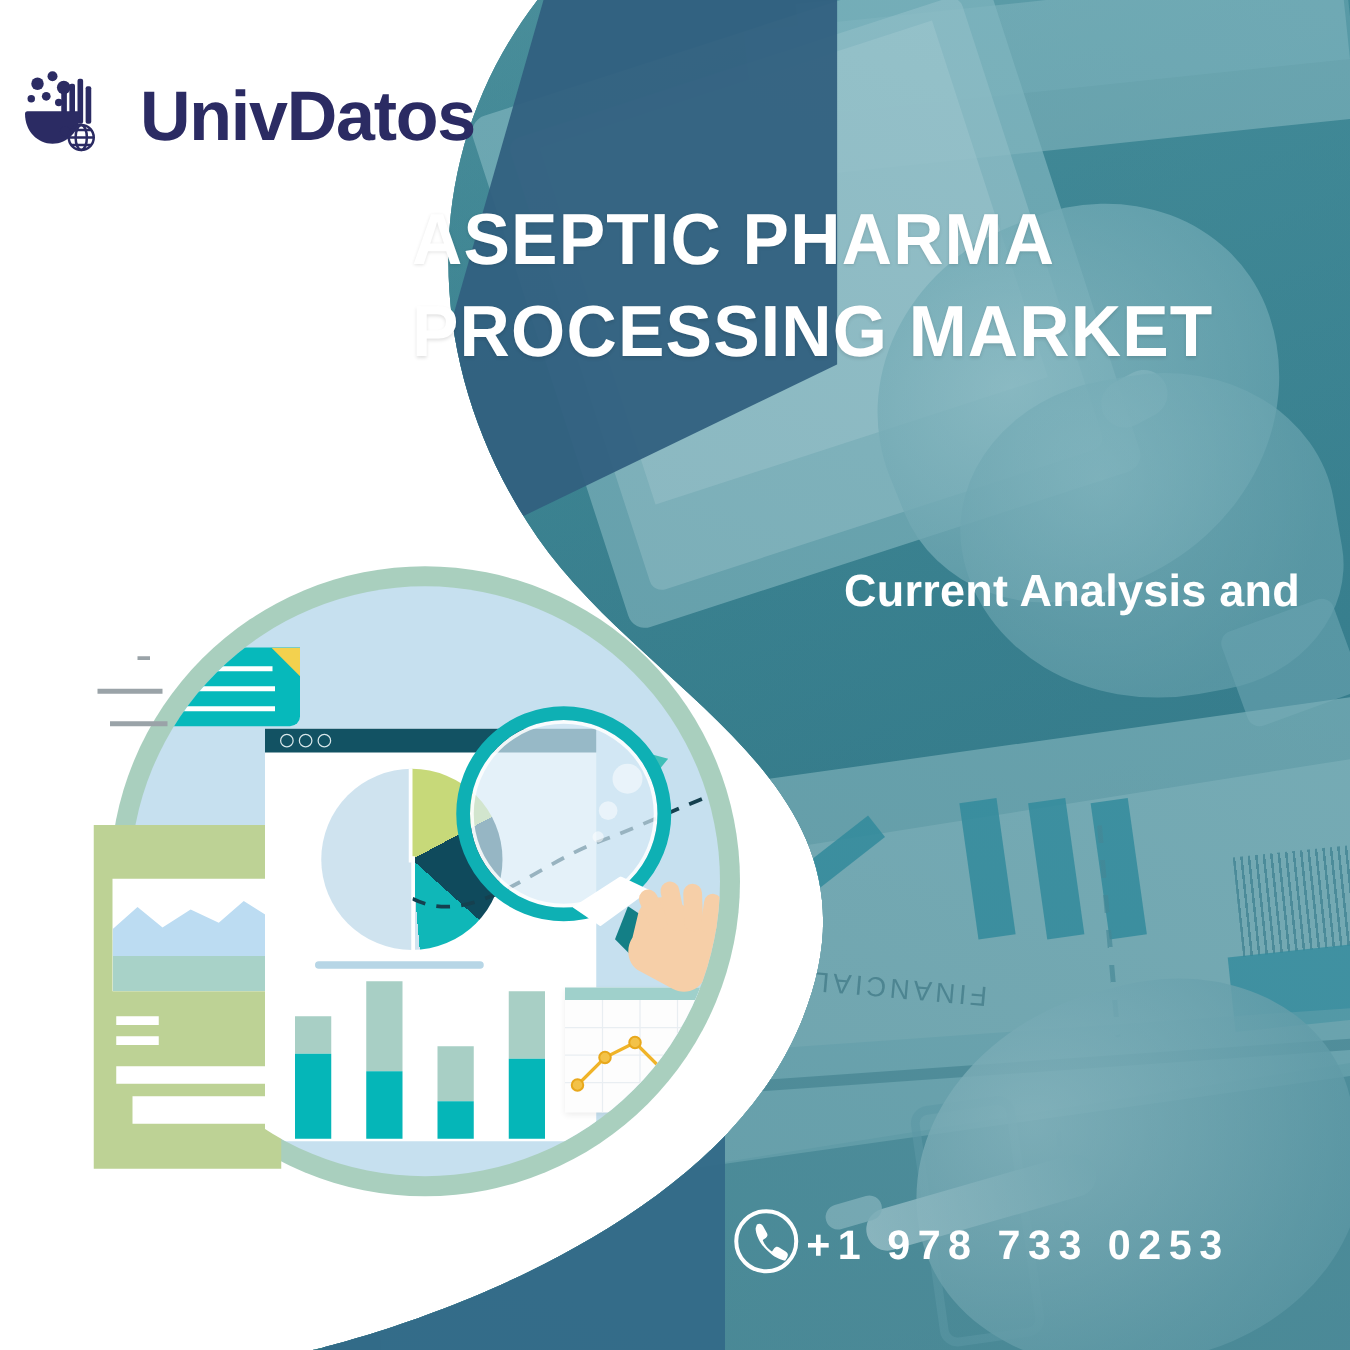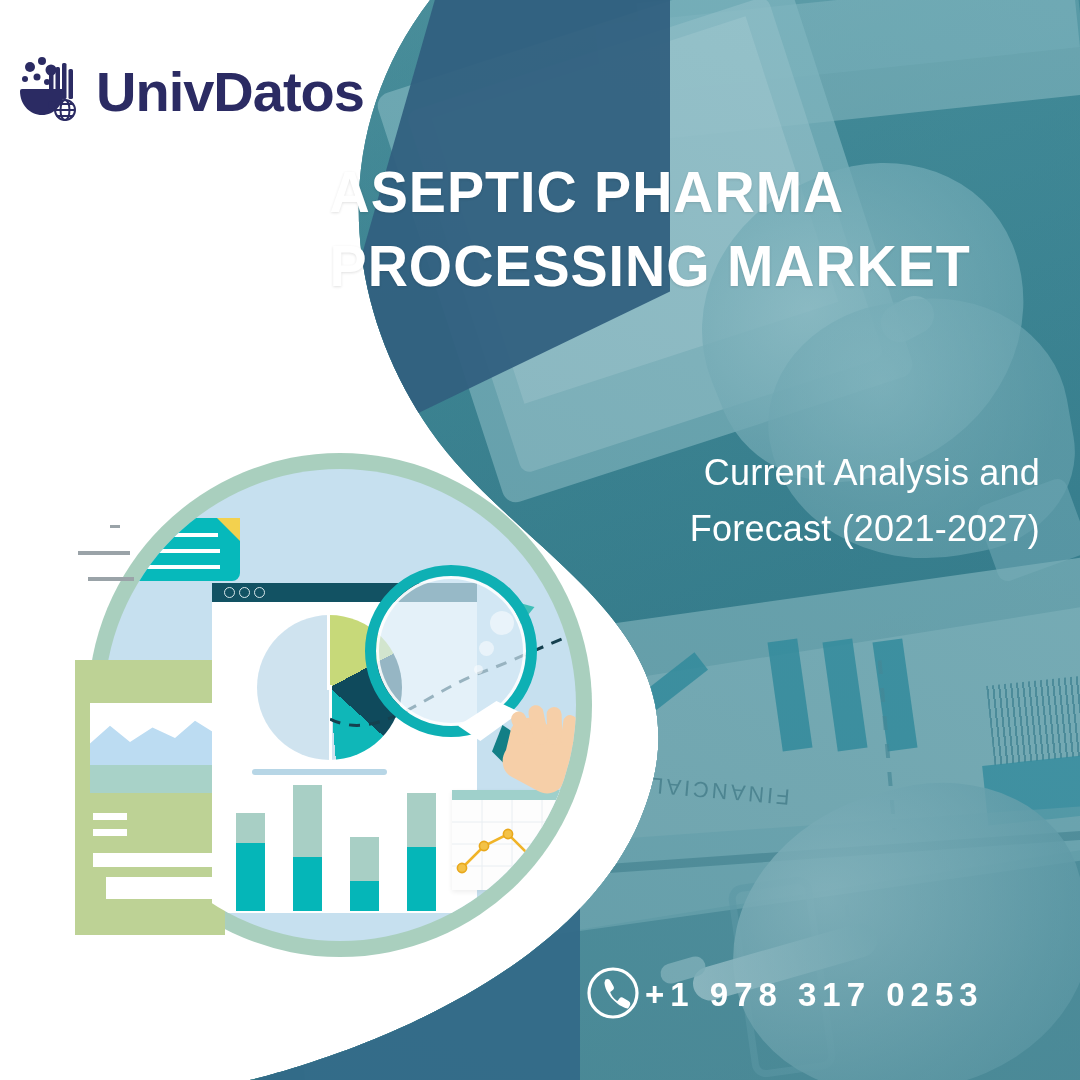--- a/index.html
+++ b/index.html
@@ -63,37 +63,37 @@
   }
   .wedge2{
     position:absolute;left:250px;top:760px;width:330px;height:330px;
     background:#336a88;
     -webkit-clip-path:polygon(72% 0%, 100% 0%, 100% 100%, 0% 100%);
     clip-path:polygon(72% 0%, 100% 0%, 100% 100%, 0% 100%);
     opacity:.95;
   }
 
   
-  .logo{position:absolute;left:20px;top:55px;display:flex;align-items:center;gap:10px;}
+  .logo{position:absolute;left:20px;top:55px;display:flex;align-items:center;gap:26px;}
   .logo-text{font-size:56px;font-weight:bold;color:#2b2b63;letter-spacing:-1px;line-height:1;}
 
   
   .title{
     position:absolute;left:300px;top:155px;width:740px;
     color:#ffffff;
     font-size:58px;font-weight:bold;line-height:1.28;
     letter-spacing:1px;
     text-shadow:0 1px 3px rgba(0,0,0,.12);
   }
   .title .l{display:block;transform:scaleX(.96);transform-origin:right center;}
 
   .subtitle{
     position:absolute;left:560px;top:445px;width:480px;
     text-align:right;color:#ffffff;
-    font-size:36px;font-weight:normal;line-height:1.55;
+    font-size:36px;font-weight:bold;line-height:1.55;
     letter-spacing:.2px;
   }
 
   
   .phone{position:absolute;left:585px;top:965px;display:flex;align-items:center;gap:4px;}
   .phone-num{color:#fff;font-size:33px;font-weight:bold;letter-spacing:6px;}
 
   
   .illus{position:absolute;left:60px;top:425px;width:560px;height:560px;}
   .ring-green{position:absolute;left:28px;top:28px;width:504px;height:504px;border-radius:50%;background:#a9cfbe;}
@@ -233,31 +233,30 @@
     <span class="logo-text">UnivDatos</span>
   </div>
 
   <div class="title">
     <span class="l">ASEPTIC PHARMA</span>
     <span class="l">PROCESSING MARKET</span>
   </div>
 
   <div class="subtitle">
     <span style="display:block">Current Analysis and</span>
-    <span style="display:block">Forecast (2021-2027)</span>
   </div>
 
   <div class="phone">
     <span>
       <svg width="56" height="56" viewBox="0 0 56 56">
         <circle cx="28" cy="28" r="24" fill="none" stroke="#ffffff" stroke-width="3.2"></circle>
         <path d="M20.5 14.5 c2.4 -1.2 4 -0.4 5 1.4 l3 5.4 c0.9 1.6 0.5 3 -0.9 4 l-2.4 1.7 c0.9 3.2 4.4 7.6 7.4 9.1 l1.8 -2.5 c1 -1.4 2.5 -1.7 4 -0.7 l5.1 3.2 c1.8 1.1 2.4 2.8 1.1 5 l-1.5 2.4 c-1.6 -0.3 -5.6 -1.3 -10.2 -4.6 c-5.3 -3.8 -9 -8.6 -11 -12.6 c-1.9 -3.9 -2.4 -7.2 -2.4 -8.8 z" fill="#ffffff"></path>
       </svg>
     </span>
-    <span class="phone-num">+1 978 317 0253</span>
+    <span class="phone-num">+1 978 733 0253</span>
   </div>
 
   <div class="illus">
 
     <div class="ring-green"></div>
     <div class="circle-blue"></div>
 
     <div class="gray-ln" style="left:18px;top:126px;width:52px;"></div>
     <div class="gray-ln" style="left:28px;top:152px;width:46px;"></div>
     <div class="gray-ln" style="left:50px;top:100px;width:10px;height:3px;"></div>

